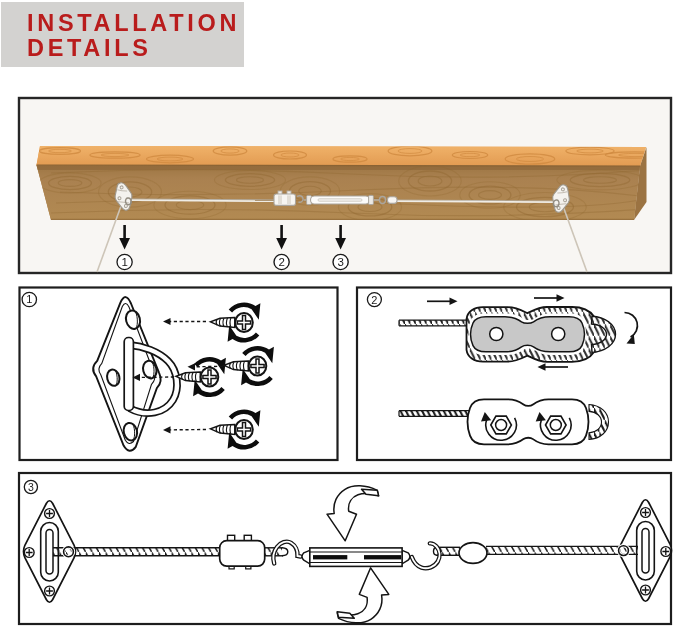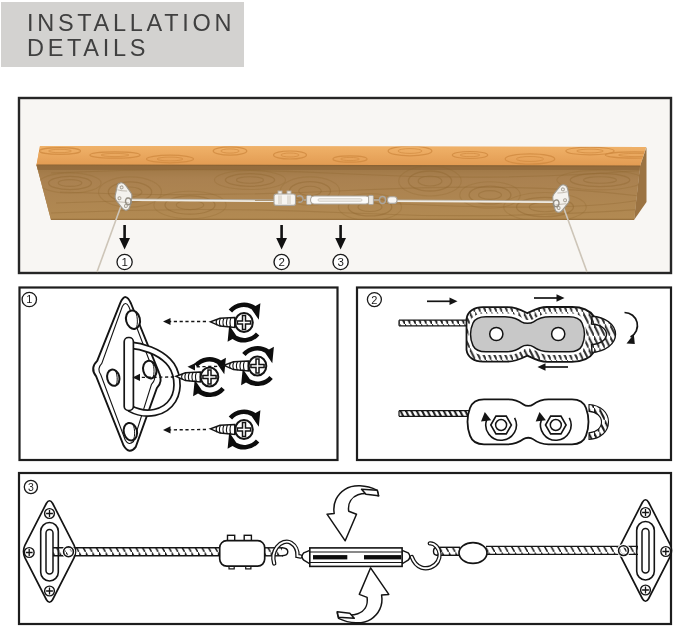--- a/index.html
+++ b/index.html
@@ -1,18 +1,18 @@
 <!DOCTYPE html>
 <html><head>
 <meta charset="utf-8">
 <style>
 html,body{margin:0;padding:0;background:#fff;}
 #root{position:relative;width:679px;height:629px;overflow:hidden;font-family:"Liberation Sans",sans-serif;}
 #hdr{position:absolute;left:1px;top:2px;width:243px;height:65px;background:#d3d2d0;box-sizing:border-box;
-padding:8.5px 0 0 26px;color:#404040;font-weight:normal;font-size:23.5px;letter-spacing:3.7px;line-height:25.8px;}
+padding:8.5px 0 0 26px;color:#b91c1c;font-weight:bold;font-size:23.5px;letter-spacing:3.7px;line-height:25.8px;}
 svg{position:absolute;left:0;top:0;}
 </style>
 </head>
 <body>
 <div id="root">
 <div id="hdr">INSTALLATION<br>DETAILS</div>
 <svg width="679" height="629" viewBox="0 0 679 629">
 <defs>
 <pattern id="rp" patternUnits="userSpaceOnUse" width="5.4" height="12">
   <path d="M-1.5,-2 L6,13" stroke="#1a1a1a" stroke-width="2" fill="none"></path>

